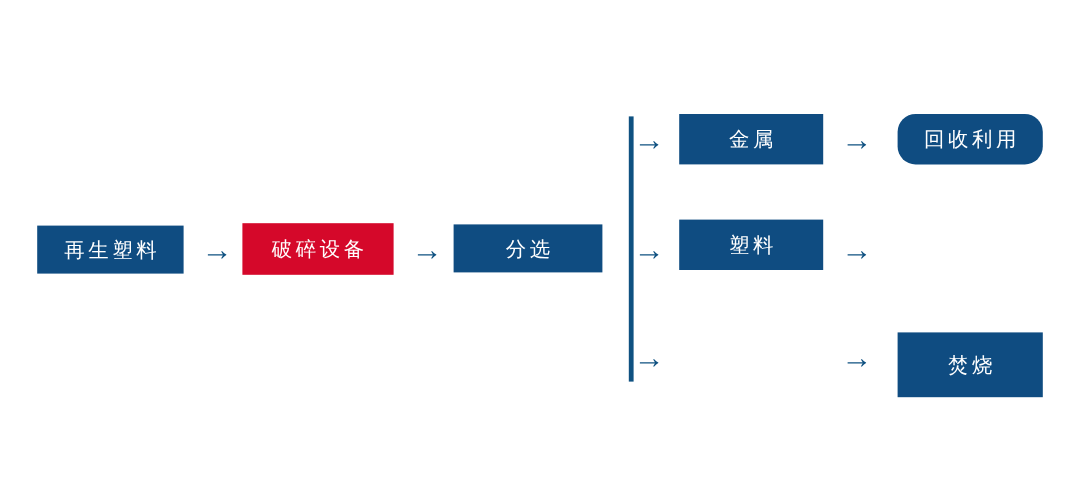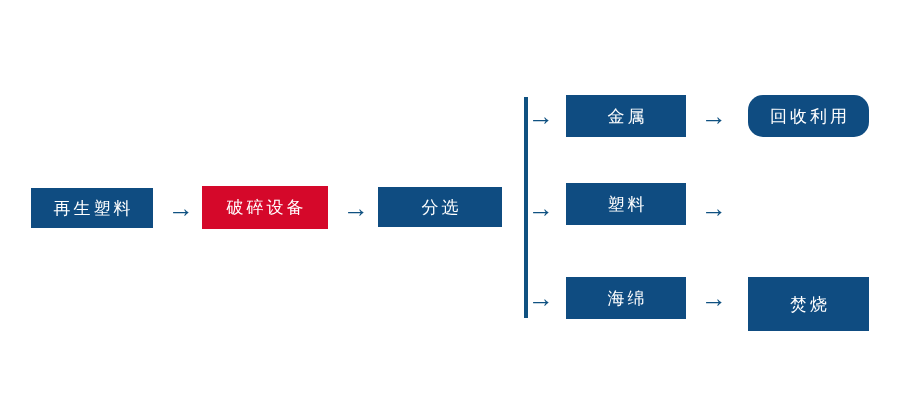--- a/index.html
+++ b/index.html
@@ -92,19 +92,18 @@
 
   <div class="branch-arrow" style="left:528px; top:194px; width:30px; height:28px;">→</div>
 
   <div class="node blue" style="left:566px; top:183px; width:120px; height:42px;">塑料</div>
 
   <div class="arrow" style="left:696px; top:194px; width:36px; height:28px;">→</div>
 
 
   <div class="branch-arrow" style="left:528px; top:284px; width:30px; height:28px;">→</div>
 
-  <div class="node blue" style="left:566px; top:277px; width:120px; height:42px;">海绵</div>
 
   <div class="arrow" style="left:696px; top:284px; width:36px; height:28px;">→</div>
 
   <div class="node blue" style="left:748px; top:277px; width:121px; height:54px;">焚烧</div>
 
 </div>
 
 </body></html>

